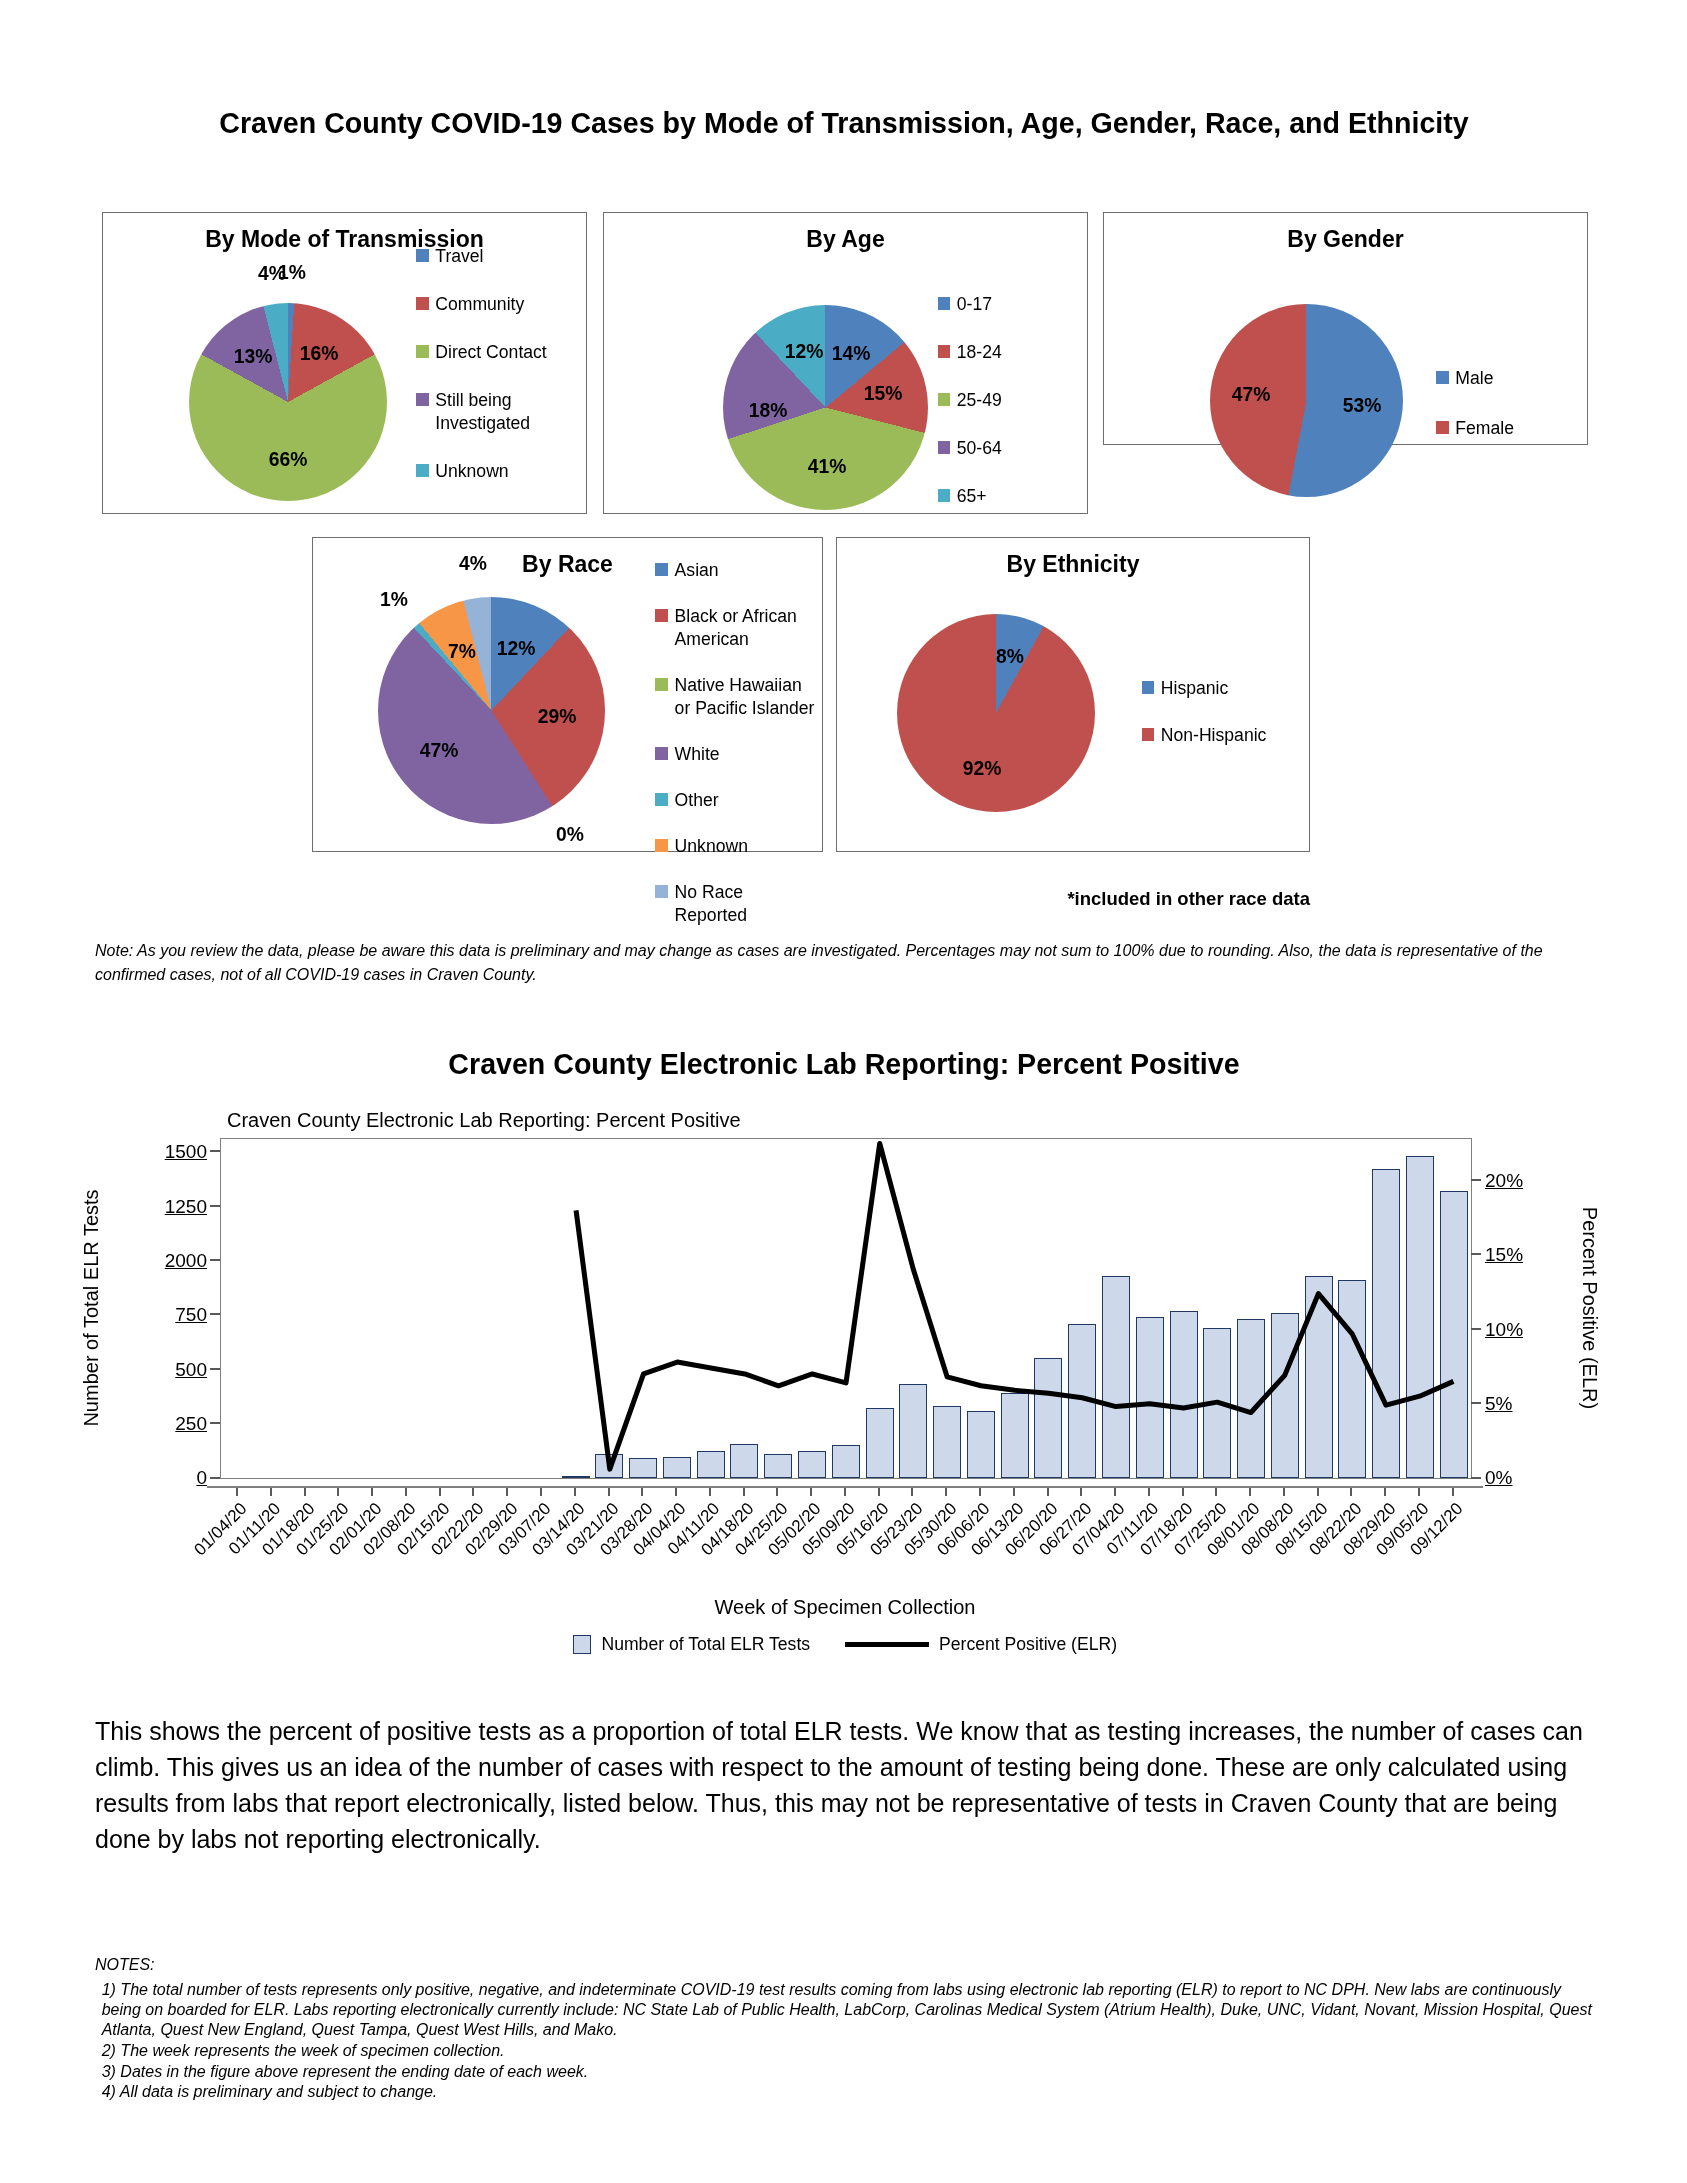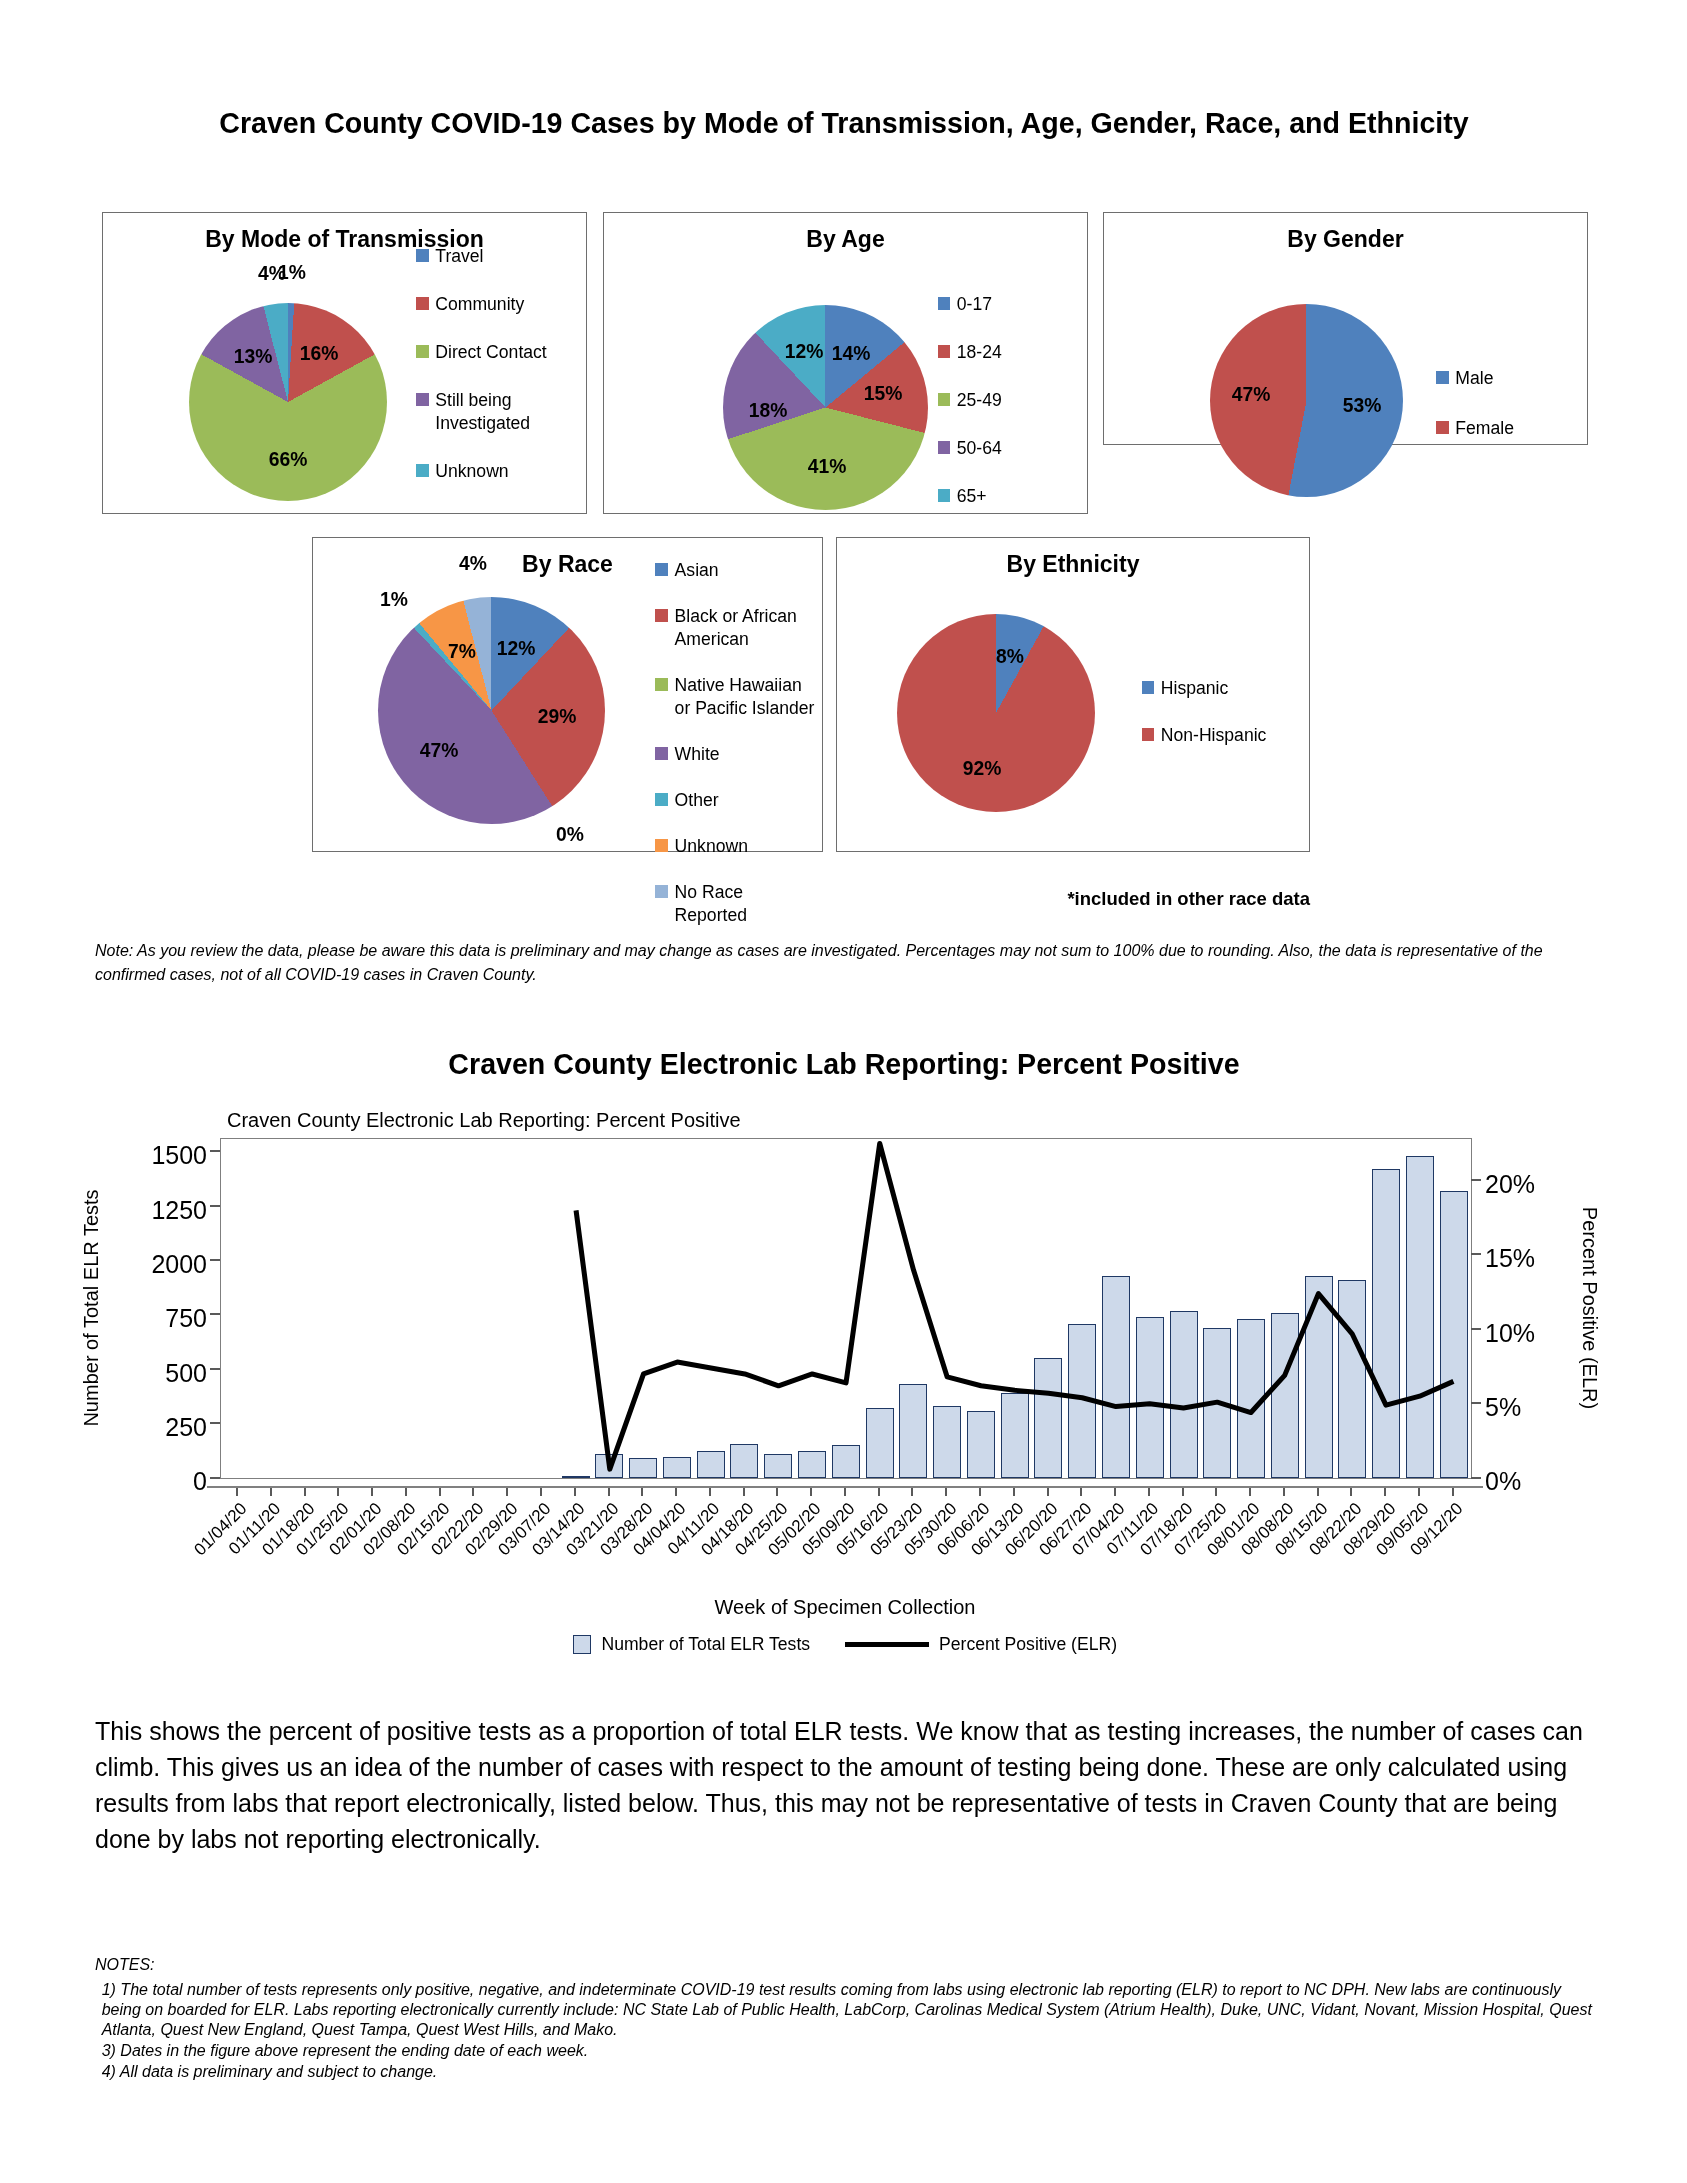--- a/index.html
+++ b/index.html
@@ -40,21 +40,21 @@
             line-height:23.5px;margin:0;}
   
   .elr-main-title{position:absolute;top:1048px;left:0;width:100%;text-align:center;
                   font-size:28.6px;font-weight:bold;margin:0;}
   #elr-chart{position:absolute;left:0;top:1092px;width:1688px;height:588px;}
   .elr-inner-title{position:absolute;left:227px;top:17px;font-size:20px;margin:0;font-weight:normal;}
   #elr-plot{position:absolute;left:220px;top:46px;width:1250px;height:339px;
             border:1.7px solid #7f7f7f;box-sizing:content-box;background:#fff;}
   .elr-bar{position:absolute;bottom:0;background:#CDD9EA;border:1.7px solid #1F3864;box-sizing:border-box;}
   .elr-line-svg{position:absolute;left:0;top:0;overflow:visible;}
-  .ytick-label{position:absolute;font-size:25px;}
+  .ytick-label{position:absolute;font-size:19px;text-decoration:underline;}
   .ytl-left{width:81px;text-align:right;left:126px;}
   .ytl-right{left:1485px;text-align:left;width:76px;}
   .tickmark{position:absolute;background:#595959;}
   .axis-subline{position:absolute;left:207px;height:1.7px;width:1276px;background:#808080;}
   .xlabels{position:absolute;left:220px;width:1250px;height:109px;}
   .xlabels span{position:absolute;top:0;white-space:nowrap;font-size:17px;
                 transform-origin:100% 0;transform:rotate(-45deg);}
   .yaxis-title{position:absolute;font-size:20px;white-space:nowrap;}
   .yaxis-left{left:91px;top:216px;transform:translate(-50%,-50%) rotate(-90deg);}
   .yaxis-right{left:1589px;top:216px;transform:translate(-50%,-50%) rotate(90deg);}
@@ -373,19 +373,20 @@
       <div class="tickmark" style="left: 1418px; top: 396px; width: 1.7px; height: 8.4px;"></div>
       <div class="tickmark" style="left: 1452px; top: 396px; width: 1.7px; height: 8.4px;"></div>
     </div>
 
   <p class="body-par">This shows the percent of positive tests as a proportion of total ELR tests. We know that as testing increases, the number of cases can climb. This gives us an idea of the number of cases with respect to the amount of testing being done. These are only calculated using results from labs that report electronically, listed below. Thus, this may not be representative of tests in Craven County that are being done by labs not reporting electronically.</p>
 
   <div class="notes">
     <p class="notes-heading">NOTES:</p>
     <ol>
       <li>1) The total number of tests represents only positive, negative, and indeterminate COVID-19 test results coming from labs using electronic lab reporting (ELR) to report to NC DPH. New labs are continuously being on boarded for ELR. Labs reporting electronically currently include: NC State Lab of Public Health, LabCorp, Carolinas Medical System (Atrium Health), Duke, UNC, Vidant, Novant, Mission Hospital, Quest Atlanta, Quest New England, Quest Tampa, Quest West Hills, and Mako.</li>
+      <li>2) The week represents the week of specimen collection.</li>
       <li>3) Dates in the figure above represent the ending date of each week.</li>
       <li>4) All data is preliminary and subject to change.</li>
     </ol>
   </div>
 
 </div>
 
 
 </body></html>

